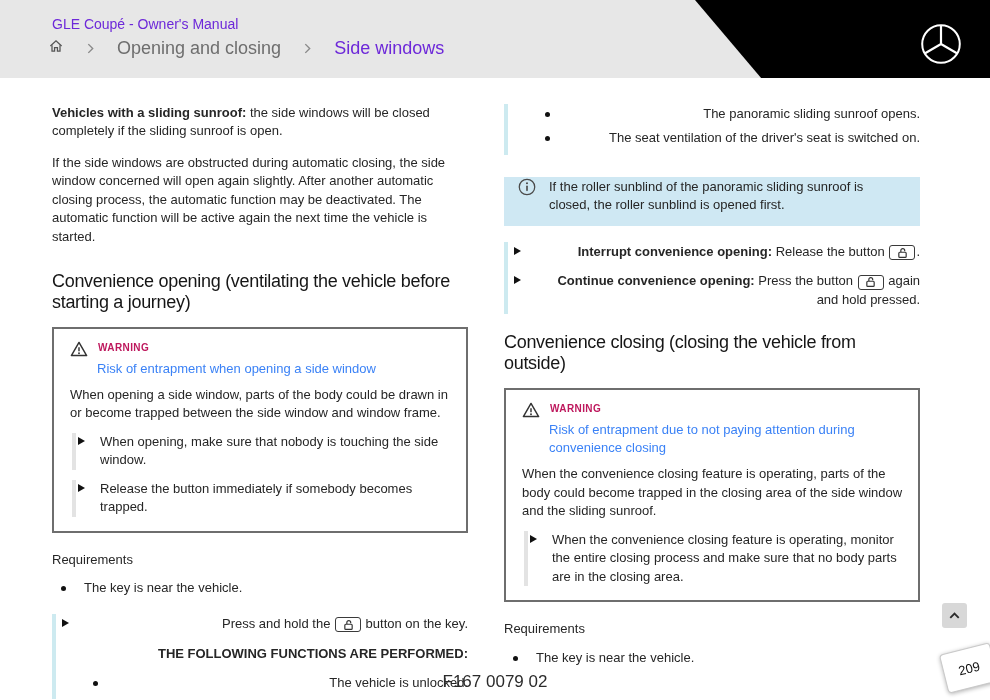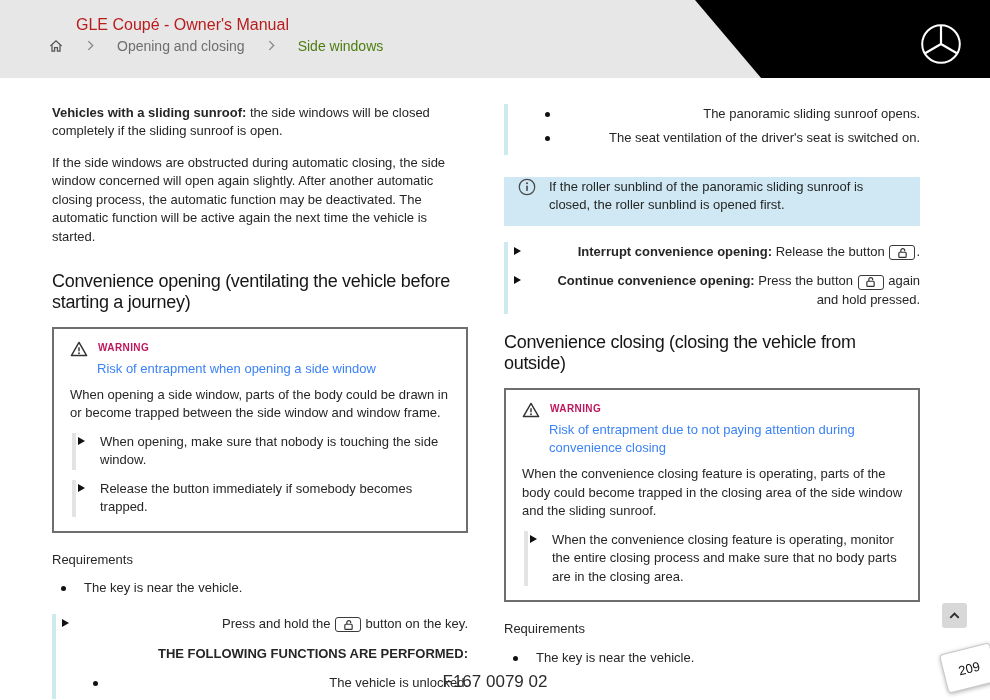--- a/index.html
+++ b/index.html
@@ -4,25 +4,25 @@
 <style>
   * { box-sizing: border-box; margin: 0; padding: 0; }
   body { font-family: "Liberation Sans", sans-serif; background: #ffffff; }
   .page { position: relative; width: 990px; height: 700px; background: #ffffff; overflow: hidden; }
 
   
   .header { position: absolute; top: 0; left: 0; width: 990px; height: 78px; background: #e7e7e7; }
   .header-accent { position: absolute; top: 0; right: 0; width: 295px; height: 78px; background: #000;
                    clip-path: polygon(0 0, 100% 0, 100% 100%, 22.4% 100%); }
   .brand-logo { position: absolute; top: 22px; right: 27px; width: 44px; height: 44px; }
-  .doc-title { position: absolute; left: 52px; top: 16px; font-size: 16px; color: #b91c1c; margin-left: 24px; }
+  .doc-title { position: absolute; left: 52px; top: 16px; font-size: 14px; color: #6d28d9; }
   .breadcrumb { position: absolute; left: 48px; top: 38px; display: flex; align-items: flex-start; gap: 23px;
-                font-size: 14px; color: #6e6e6e; }
+                font-size: 18px; color: #6e6e6e; }
   .crumb { cursor: pointer; }
-  .crumb-current { color: #4d7c0f; }
+  .crumb-current { color: #6d28d9; }
   .home-icon { display: inline-flex; cursor: pointer; }
 
   
   .content { position: absolute; top: 104px; left: 52px; width: 868px; display: flex; gap: 36px; }
   .col { width: 416px; font-size: 13px; line-height: 1.42; color: #262626; }
   .para { margin-bottom: 13px; }
   .mb-lg { margin-bottom: 25px; }
   b, .bold { font-weight: 700; }
 
   .section-heading { font-size: 18px; font-weight: 400; letter-spacing: -0.3px; line-height: 1.15;

